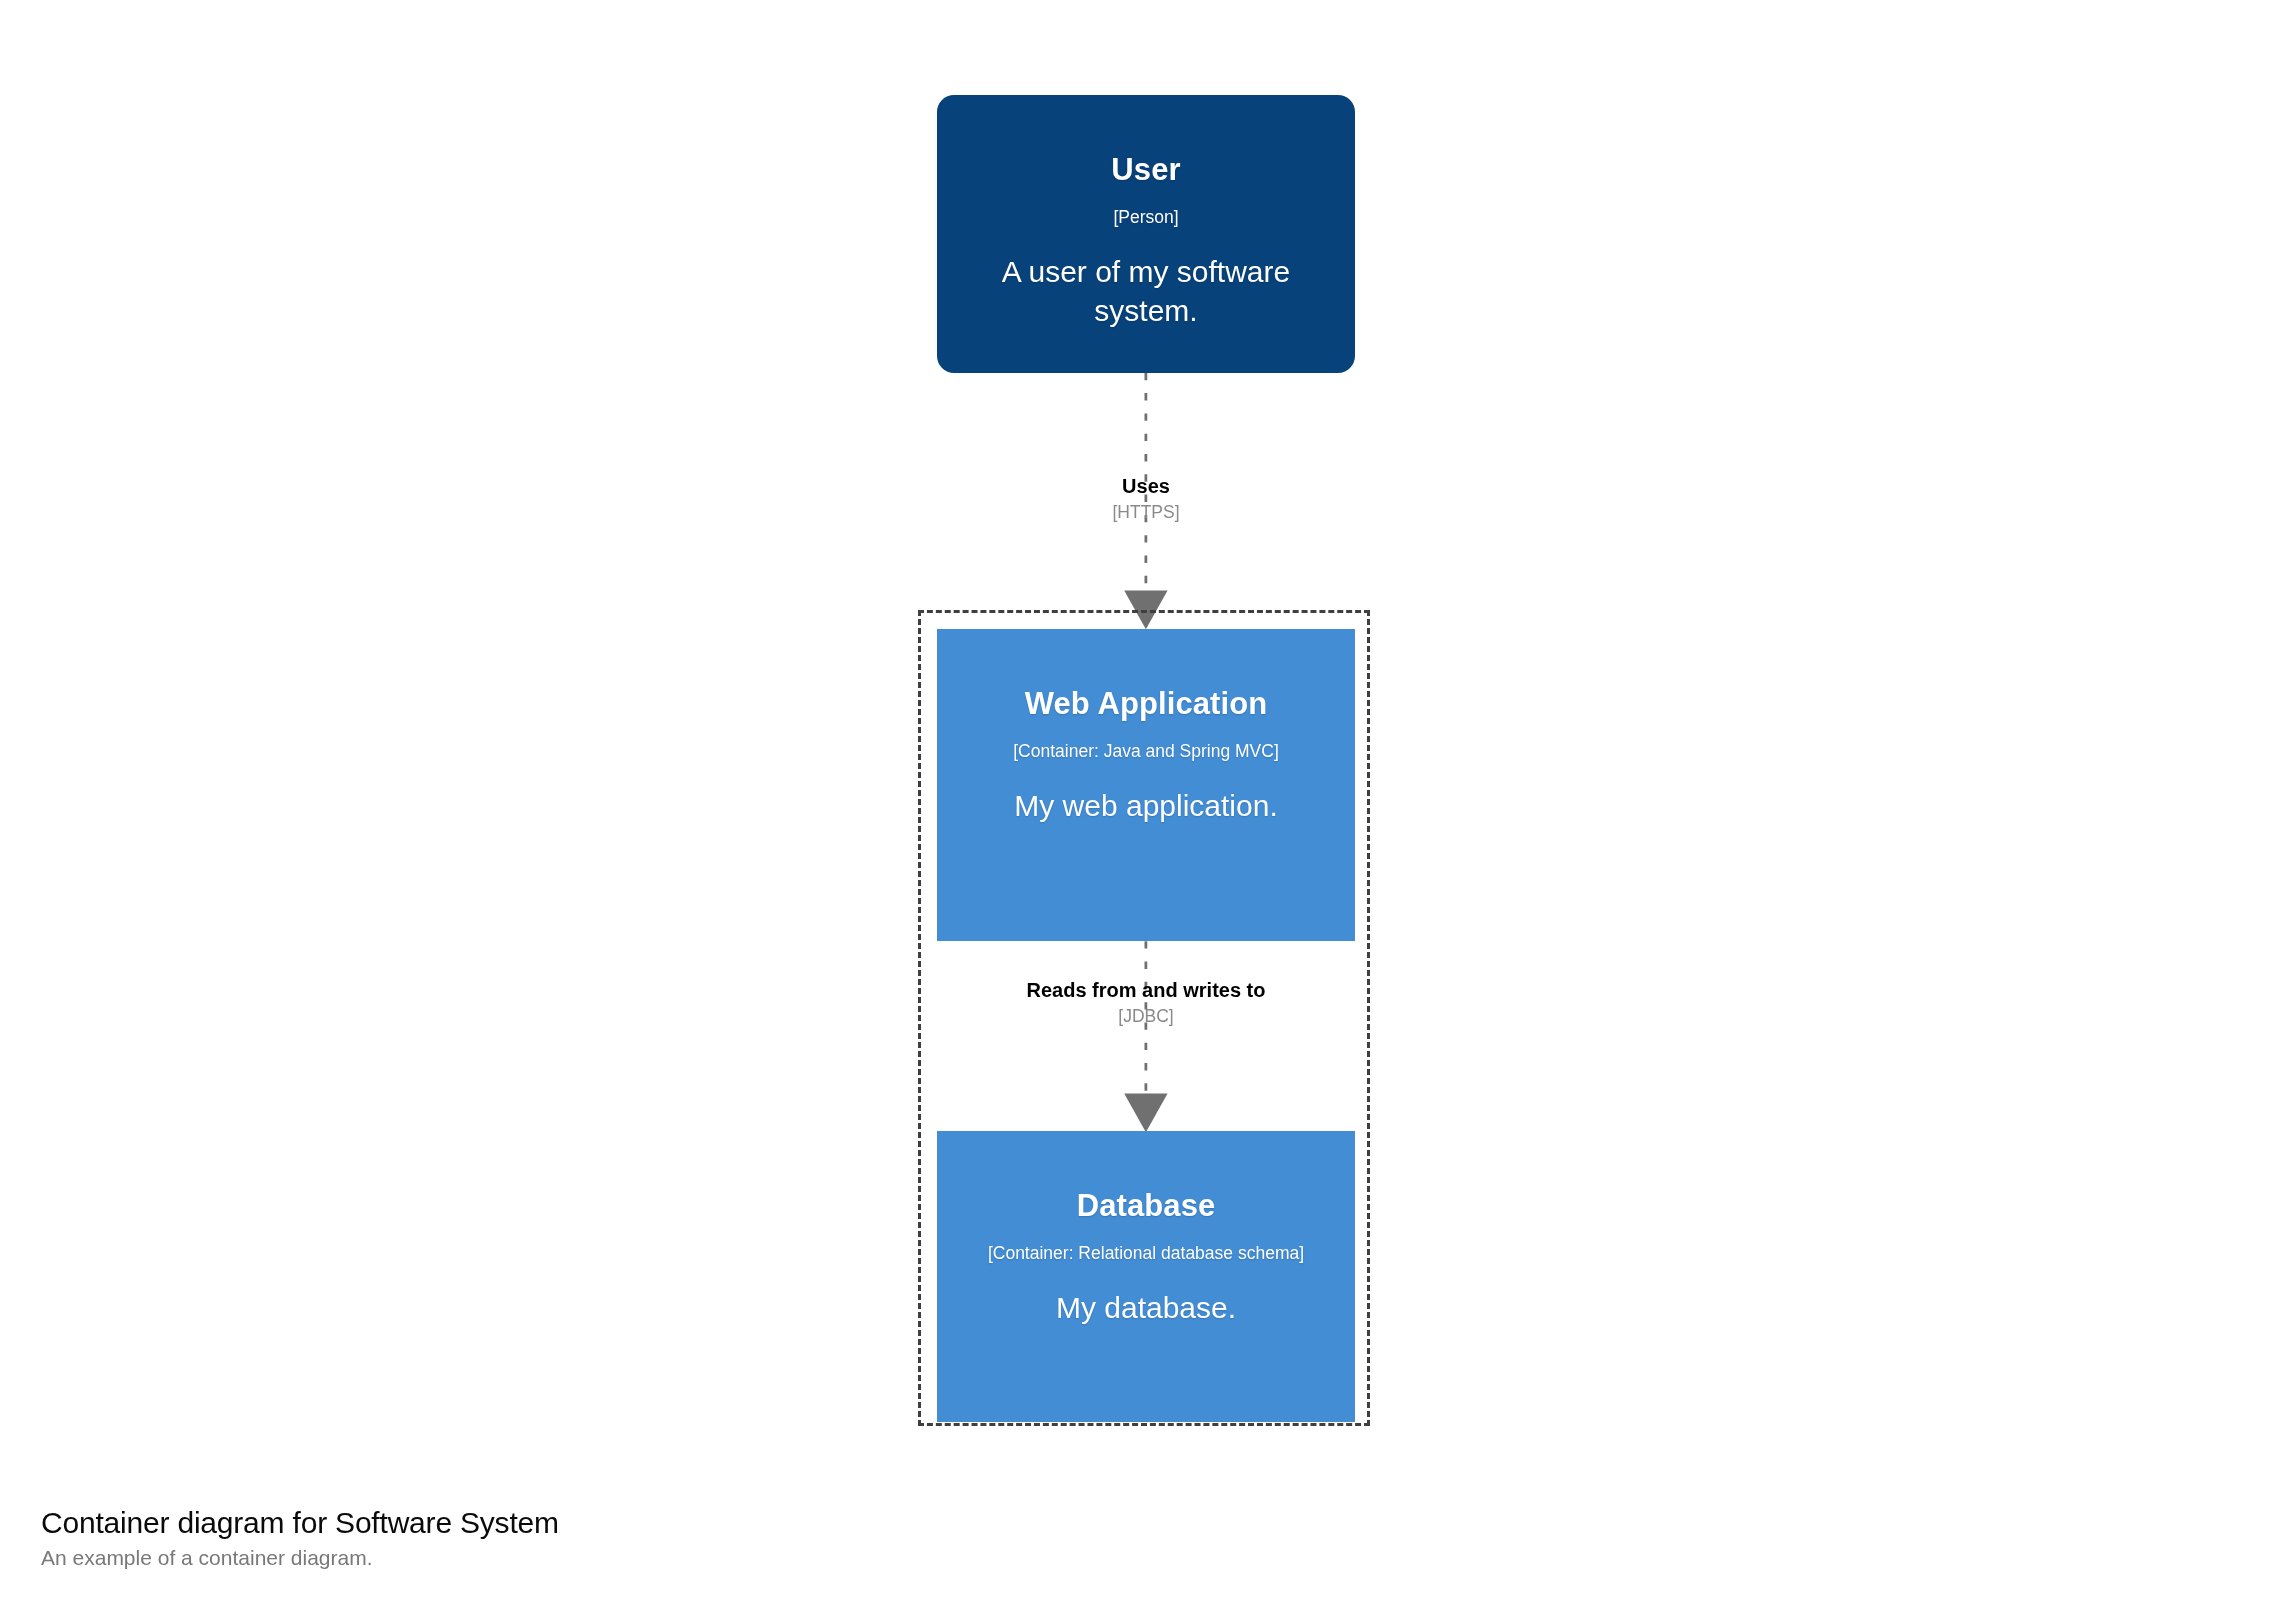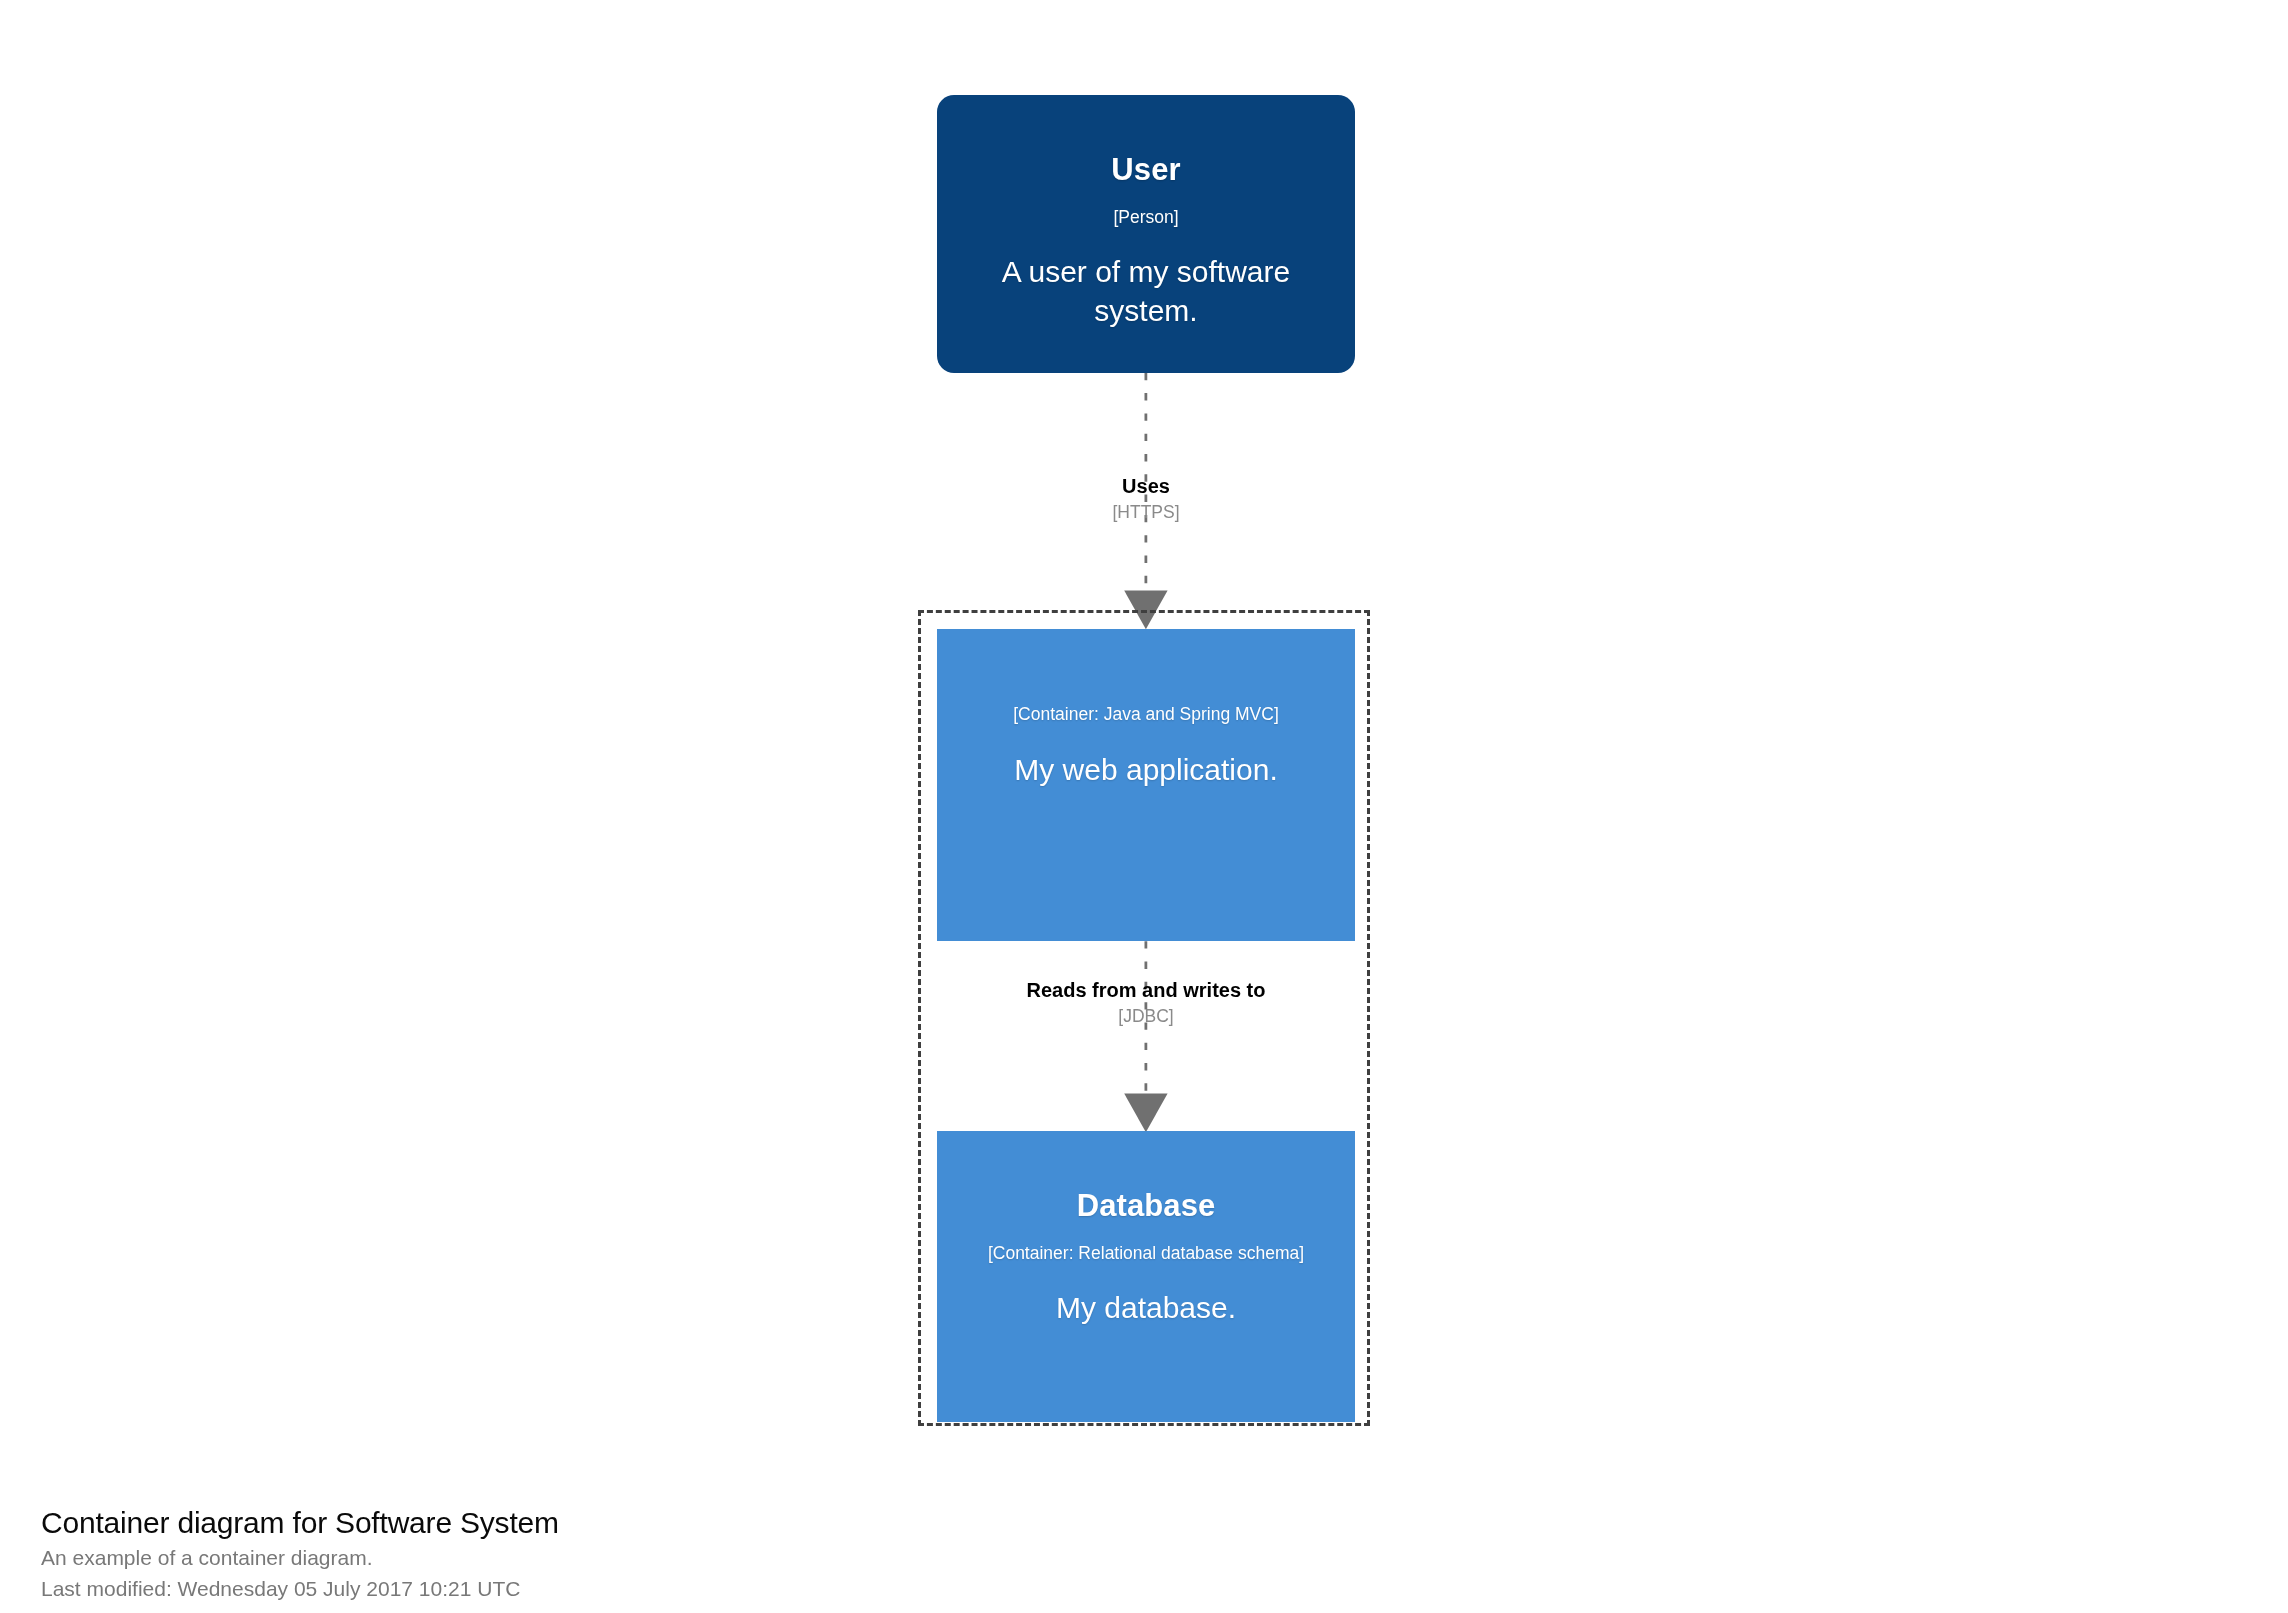--- a/index.html
+++ b/index.html
@@ -139,35 +139,35 @@
     <div class="node-tech">[Person]</div>
     <div class="node-desc">A user of my software system.</div>
   </div>
 
   <div class="rel-label" id="rel-label-uses">
     <div class="rel-desc">Uses</div>
     <div class="rel-tech">[HTTPS]</div>
   </div>
 
   <div class="node container" id="node-webapp">
+    <div class="node-name">Web Application</div>
     <div class="node-tech">[Container: Java and Spring MVC]</div>
     <div class="node-desc">My web application.</div>
   </div>
 
   <div class="rel-label" id="rel-label-readwrite">
     <div class="rel-desc">Reads from and writes to</div>
     <div class="rel-tech">[JDBC]</div>
   </div>
 
   <div class="node container" id="node-database">
     <div class="node-name">Database</div>
     <div class="node-tech">[Container: Relational database schema]</div>
     <div class="node-desc">My database.</div>
   </div>
 
   <div id="caption">
     <div id="caption-title">Container diagram for Software System</div>
     <div class="caption-sub">An example of a container diagram.</div>
-    <div class="caption-sub">Last modified: Wednesday 05 July 2017 10:21 UTC</div>
   </div>
 
 </div>
 
 
 </body></html>

